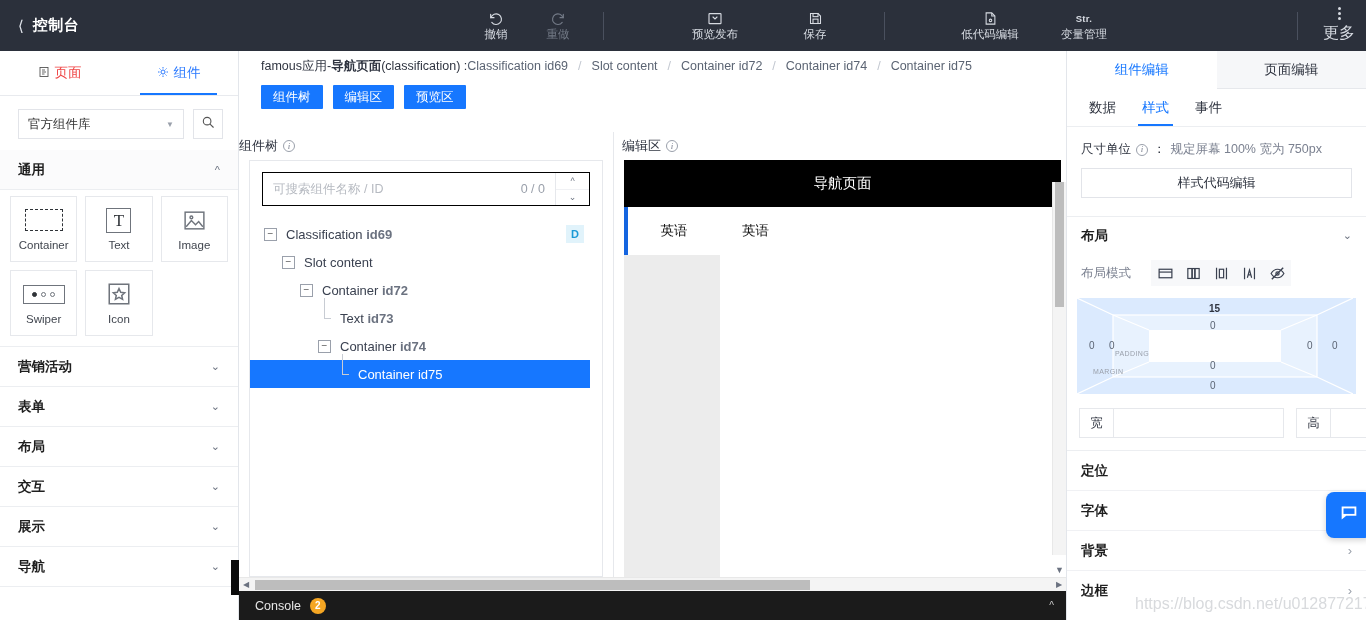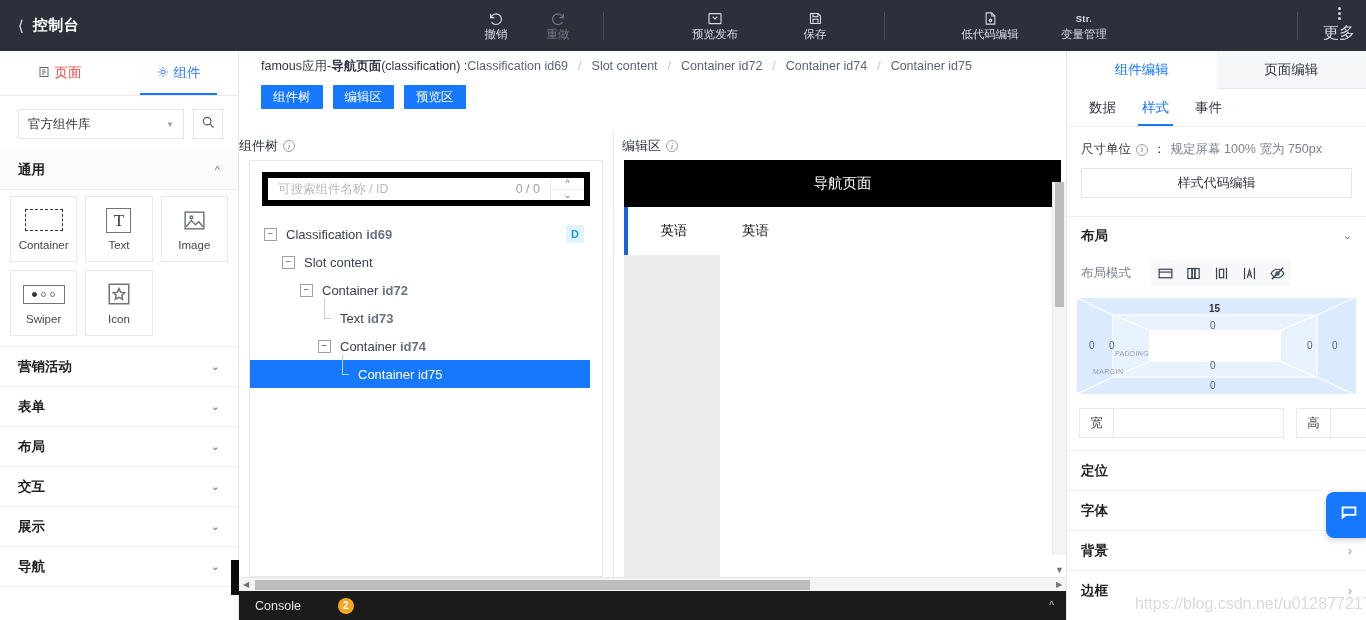--- a/index.html
+++ b/index.html
@@ -134,21 +134,21 @@
   }
   .info-i {
     width:12px;height:12px;border-radius:50%;border:1px solid #9aa0ab;color:#7b8190;
     font-size:9px; display:inline-flex; align-items:center; justify-content:center;
     font-family:"Liberation Serif", serif; font-style:italic; line-height:1;
   }
   .treebox {
     flex:1; border:1px solid #e6e8ec; margin: 0 10px 0 10px; background:#fff;
     display:flex; flex-direction:column; overflow:hidden;
   }
-  .tsearch { display:flex; height: 34px; margin: 11px 12px 0 12px; border:6px solid #000000;}
+  .tsearch { display:flex; height: 34px; margin: 11px 12px 0 12px; border:1px solid #000000;}
   .tsearch input {
     flex:1; border:none; outline:none; padding-left:10px; font-size:12.5px;
     font-family:inherit; color:#333; background:transparent;
   }
   .tsearch input::placeholder { color:#b6bac1; }
   .tsearch .cnt { display:flex; align-items:center; font-size:12.5px; color:#9aa0ab; padding-right:10px;}
   .tsearch .spin {
     width: 34px; border-left:1px solid #e6e8ec; display:flex; flex-direction:column;
   }
   .tsearch .spin div {
@@ -221,21 +221,21 @@
   .vscroll .ar-dn { position:absolute; left:0; right:0; bottom:-20px; text-align:center; font-size:9px; color:#6b7280;}
   .hscroll {
     height: 14px; background:#f4f4f4; border-top:1px solid #e8e8e8;
     position:relative; display:flex; align-items:center;
   }
   .hscroll .ar { width:14px; text-align:center; font-size:8px; color:#6b7280; }
   .hscroll .track { flex:1; position:relative; height:10px;}
   .hscroll .thumb { position:absolute; left:2px; top:0; width: 555px; height:10px; background:#bdbdbd;}
   .console {
     height: 29px; background:#1b1b1b; color:#e6e6e6; display:flex; align-items:center;
-    padding: 0 12px 0 16px; font-size: 12.5px; gap: 28px;
+    padding: 0 12px 0 16px; font-size: 12.5px;
   }
   .console .badge {
     width:16px;height:16px;border-radius:50%;background:#f5a623;color:#fff;
     font-size:10px; display:flex;align-items:center;justify-content:center; margin-left:9px;
     font-weight:bold;
   }
   .console .caret { margin-left:auto; font-size:10px; color:#cfcfcf; cursor:pointer;}
 
   
   .right {

